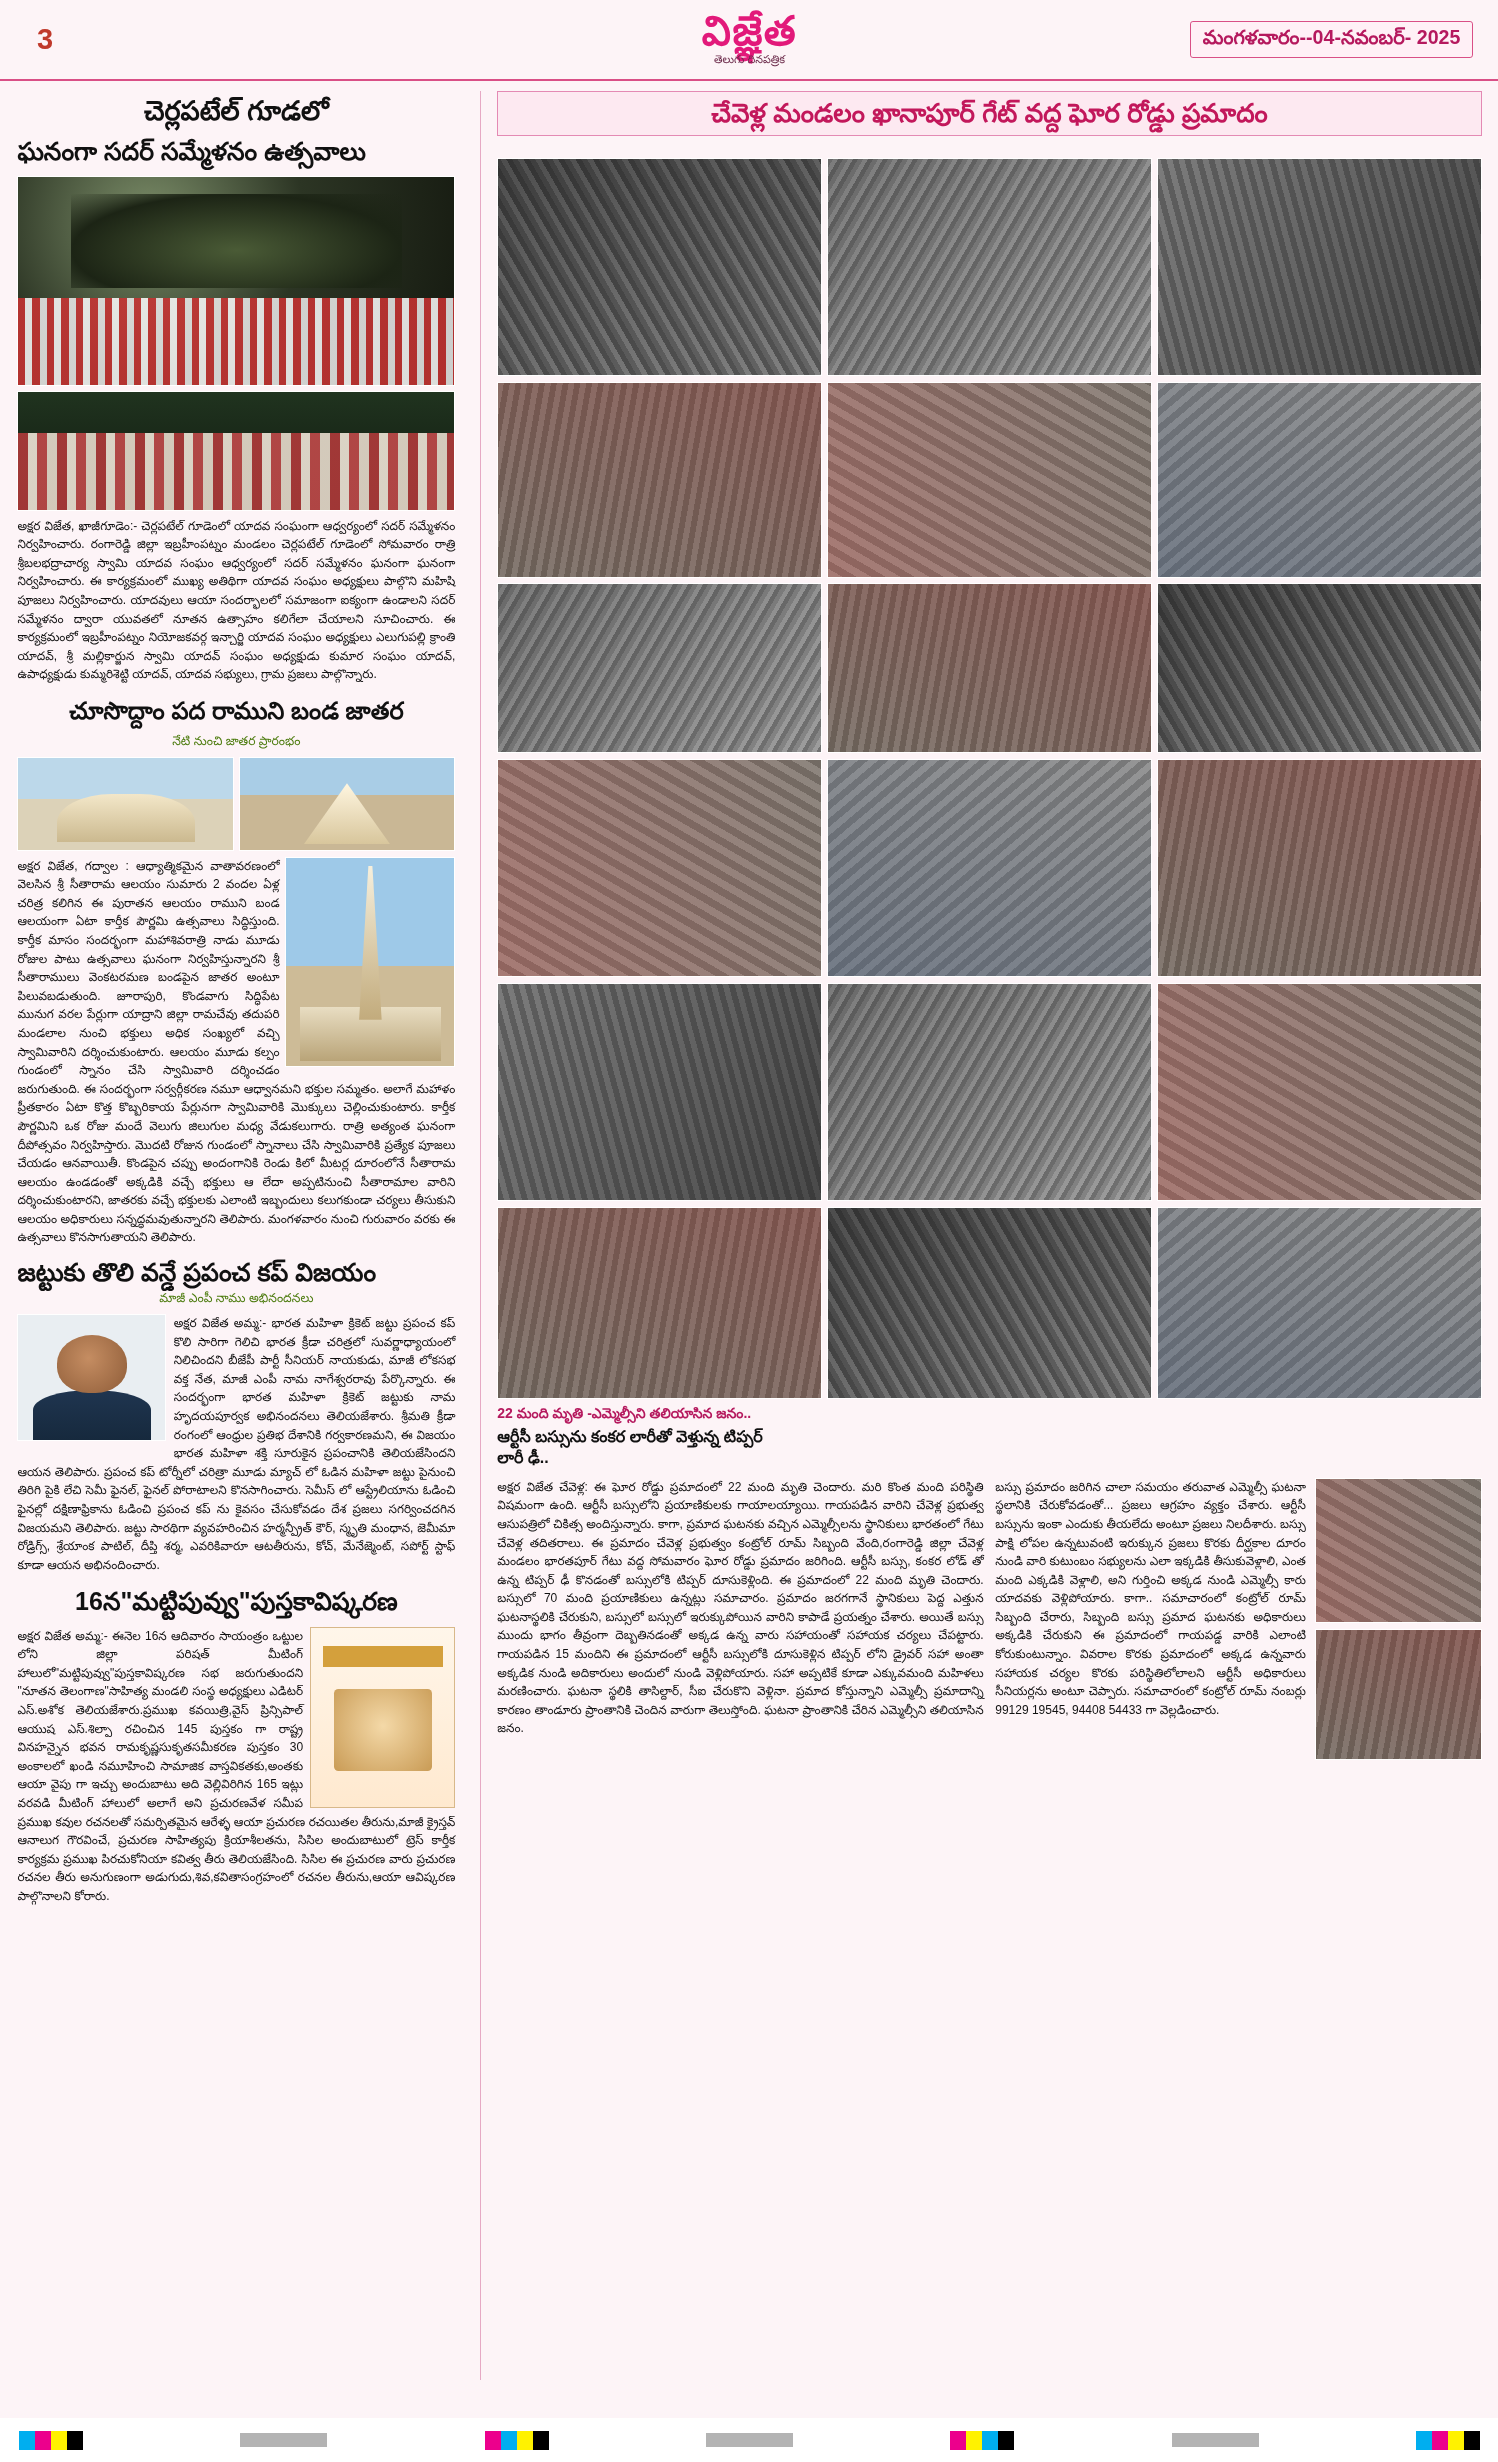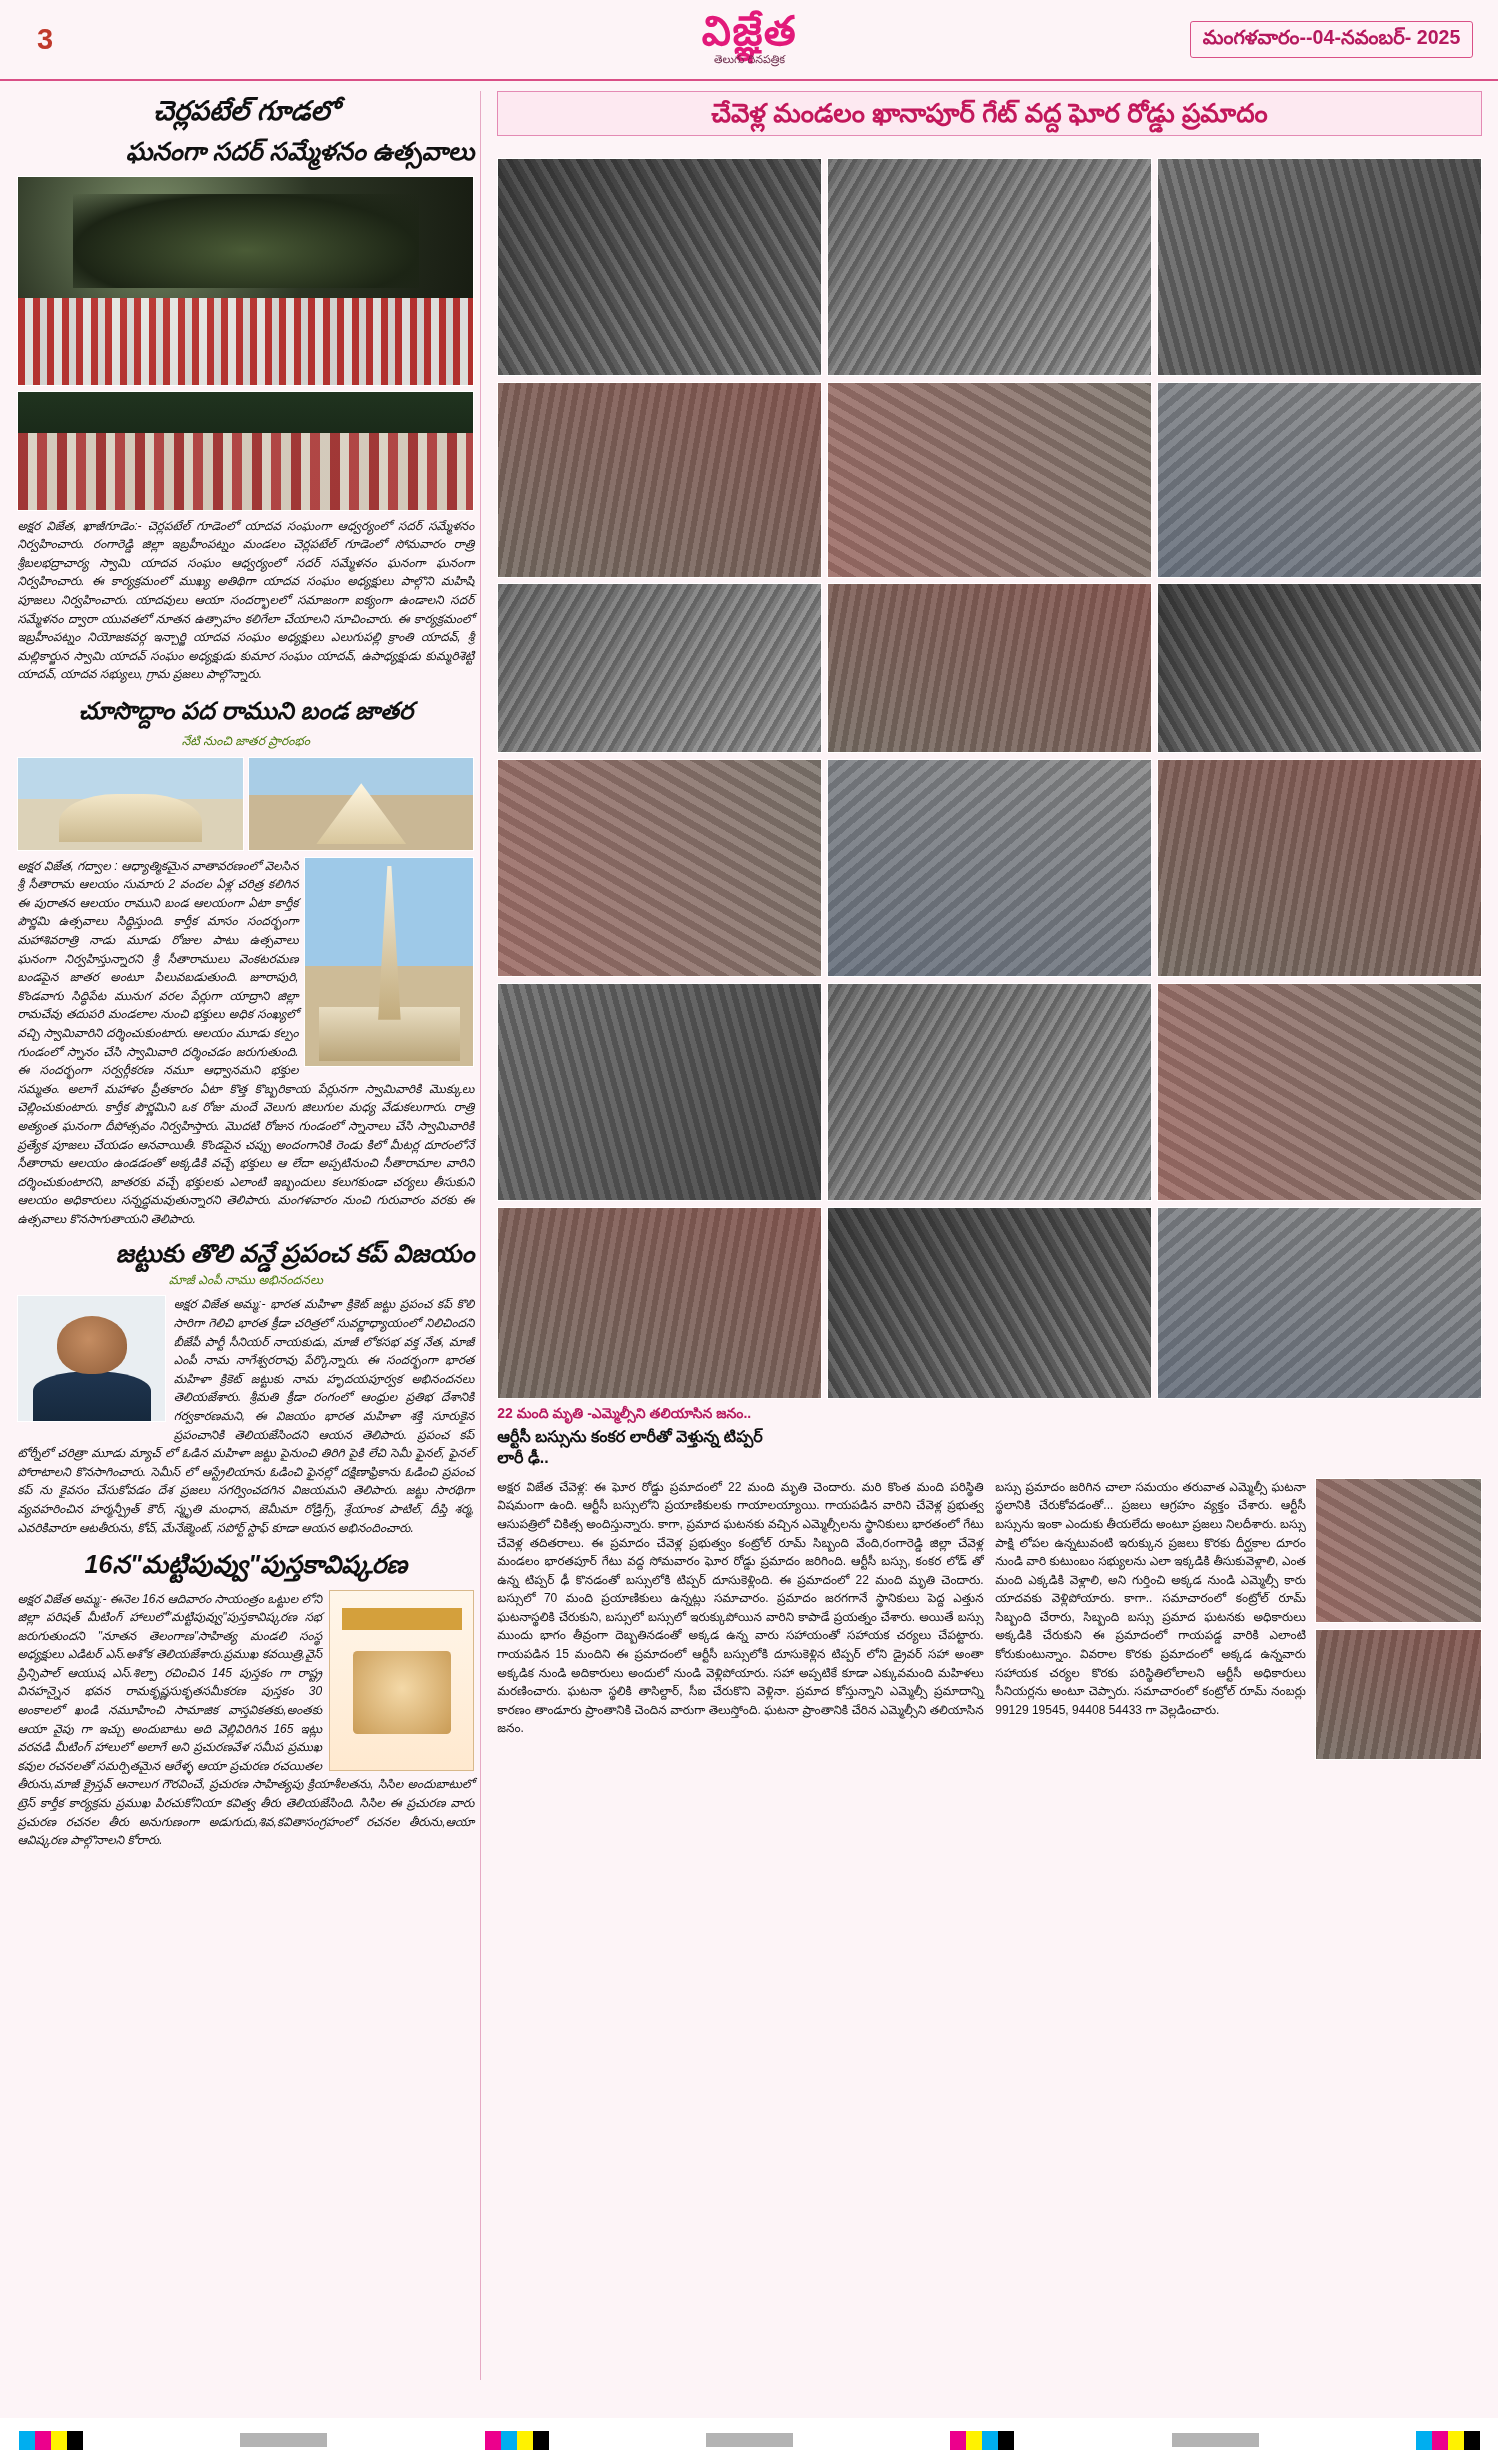--- a/index.html
+++ b/index.html
@@ -66,38 +66,37 @@
   .content {
     display: flex;
     padding: 10px 17.4px 0 17.4px;
     gap: 13px;
     height: 2299px;
   }
   .col-left {
     width: 464px;
     flex: 0 0 464px;
     border-right: 1.5px solid #e6a9c4;
-    padding-right: 6px;
-    font-style: italic;
+    padding-right: 25px;
   }
   .col-right {
     flex: 1 1 auto;
     padding-left: 2.9px;
   }
   
   .hl1 {
     text-align:center;
     font-size: 27px;
     font-weight: bold;
     color: #111;
     line-height: 1.25;
     margin: 4.4px 0 7.3px 0;
   }
   .hl-sub {
-    text-align:right;
+    text-align:left;
     font-size: 25px;
     font-weight: bold;
     color: #111;
     line-height: 1.25;
     margin: 0 0 8.7px 0;
   }
   .section-head {
     text-align:center;
     font-size: 24px;
     font-weight: bold;

